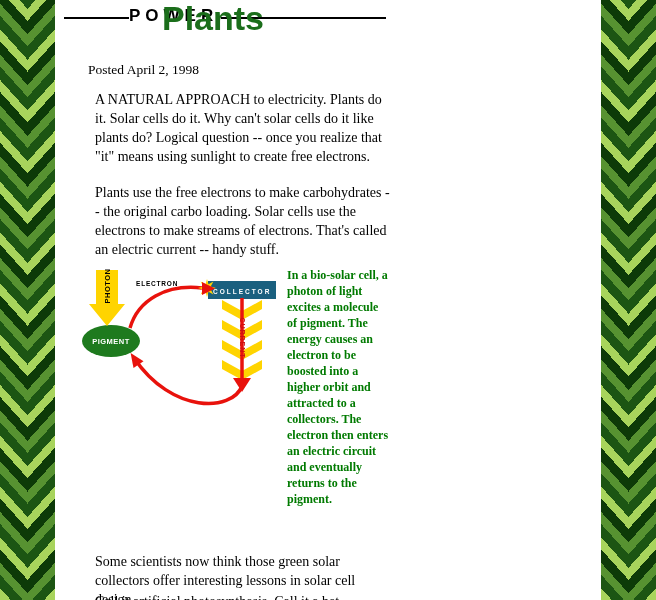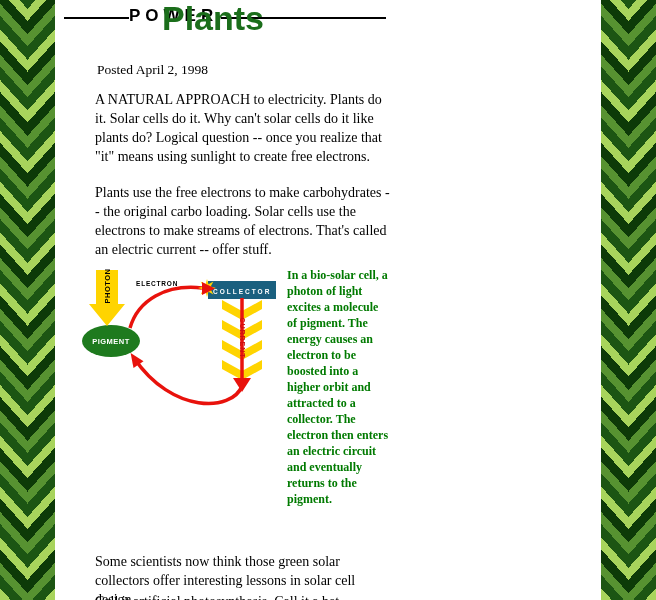--- a/index.html
+++ b/index.html
@@ -22,21 +22,21 @@
     font-family:"Liberation Sans",sans-serif;font-weight:bold;font-size:17px;
     letter-spacing:5px;color:#000;background:#fff;padding:0 3px 0 0;margin-left:34px;
   }
   .title{
     position:absolute;left:162px;top:-3px;
     font-family:"Liberation Sans",sans-serif;font-weight:bold;font-size:34px;
     color:#1b6e1b;line-height:42px;
   }
 
   
-  .posted{position:absolute;left:97px;top:62px;font-size:13.5px}
+  .posted{position:absolute;left:88px;top:62px;font-size:13.5px}
   .para{position:absolute;left:95px;width:298px;font-size:14px;line-height:19px}
   .p1{top:90px}
   .p2{top:183px}
   .p3{top:552px}
   .p4{top:592px}
 
   
   .diagram{position:absolute;left:80px;top:264px}
   .caption{
     position:absolute;left:287px;top:267px;width:104px;
@@ -55,21 +55,21 @@
   <div class="lh a"></div>
   <div class="lh b"></div>
 </div>
 
 <div class="rule"></div>
 <div class="kicker">POWER</div>
 <div class="title">Plants</div>
 
 <div class="posted">Posted April 2, 1998</div>
 <div class="para p1">A NATURAL APPROACH to electricity. Plants do it. Solar cells do it. Why can't solar cells do it like plants do? Logical question -- once you realize that "it" means using sunlight to create free electrons.</div>
-<div class="para p2">Plants use the free electrons to make carbohydrates -- the original carbo loading. Solar cells use the electrons to make streams of electrons. That's called an electric current -- offer stuff.</div>
+<div class="para p2">Plants use the free electrons to make carbohydrates -- the original carbo loading. Solar cells use the electrons to make streams of electrons. That's called an electric current -- handy stuff.</div>
 
 <svg class="diagram" width="200" height="152" viewBox="0 0 200 152">
 
   <ellipse cx="31" cy="77" rx="29" ry="16" fill="#1e7a1e"></ellipse>
 
   <polygon points="16,6 38,6 38,40 45,40 27,62 9,40 16,40" fill="#ffd400"></polygon>
   <text x="27" y="25" transform="rotate(-90 27 22)" text-anchor="middle" font-size="7.5" letter-spacing="0.5" fill="#000">PHOTON</text>
 
   <rect x="128" y="17" width="68" height="18" fill="#1a607f"></rect>
   <text x="133" y="29.5" font-size="6.5" letter-spacing="2" fill="#ffffff">COLLECTOR</text>
@@ -88,16 +88,16 @@
   <line x1="162" y1="34" x2="162" y2="116" stroke="#e8120c" stroke-width="3.5"></line>
   <polygon points="153,114 171,114 162,128" fill="#e8120c"></polygon>
   <text x="162" y="76" transform="rotate(90 162 74)" text-anchor="middle" font-size="7" letter-spacing="1" fill="#cc1111">CURRENT</text>
 
   <path d="M 162,122 C 152,148 92,150 54,94" stroke="#e8120c" stroke-width="3.5" fill="none"></path>
   <polygon points="50.6,89 63.5,97.2 53.5,104" fill="#e8120c"></polygon>
 
   <text x="31" y="80" text-anchor="middle" font-size="7.5" letter-spacing="0.5" fill="#ffffff">PIGMENT</text>
 </svg>
 
-<div class="caption">In a bio-solar cell, a photon of light excites a molecule of pigment. The energy causes an electron to be boosted into a higher orbit and attracted to a collector. The electron then enters an electric circuit and eventually returns to the pigment.</div>
+<div class="caption">In a bio-solar cell, a photon of light excites a molecule of pigment. The energy causes an electron to be boosted into a higher orbit and attracted to a collectors. The electron then enters an electric circuit and eventually returns to the pigment.</div>
 
 <div class="para p3">Some scientists now think those green solar collectors offer interesting lessons in solar cell design.</div>
 <div class="para p4">Call it artificial photosynthesis. Call it a bet</div>
 
 </body></html>

